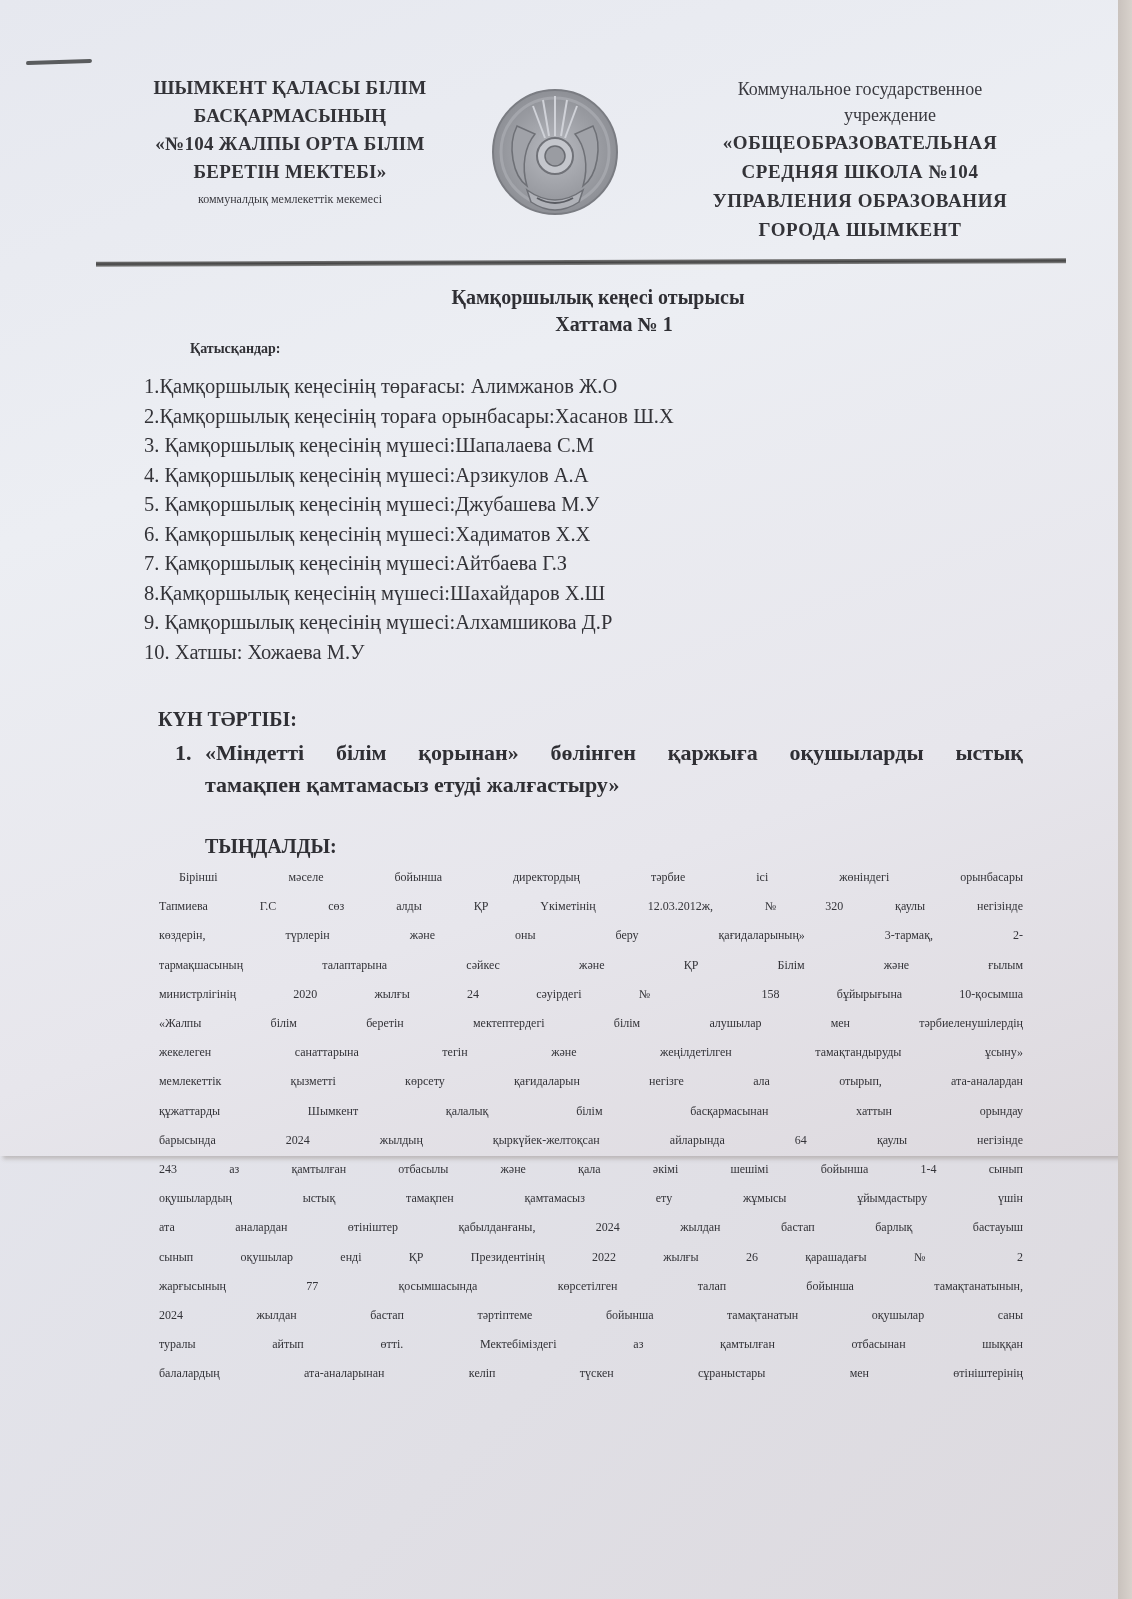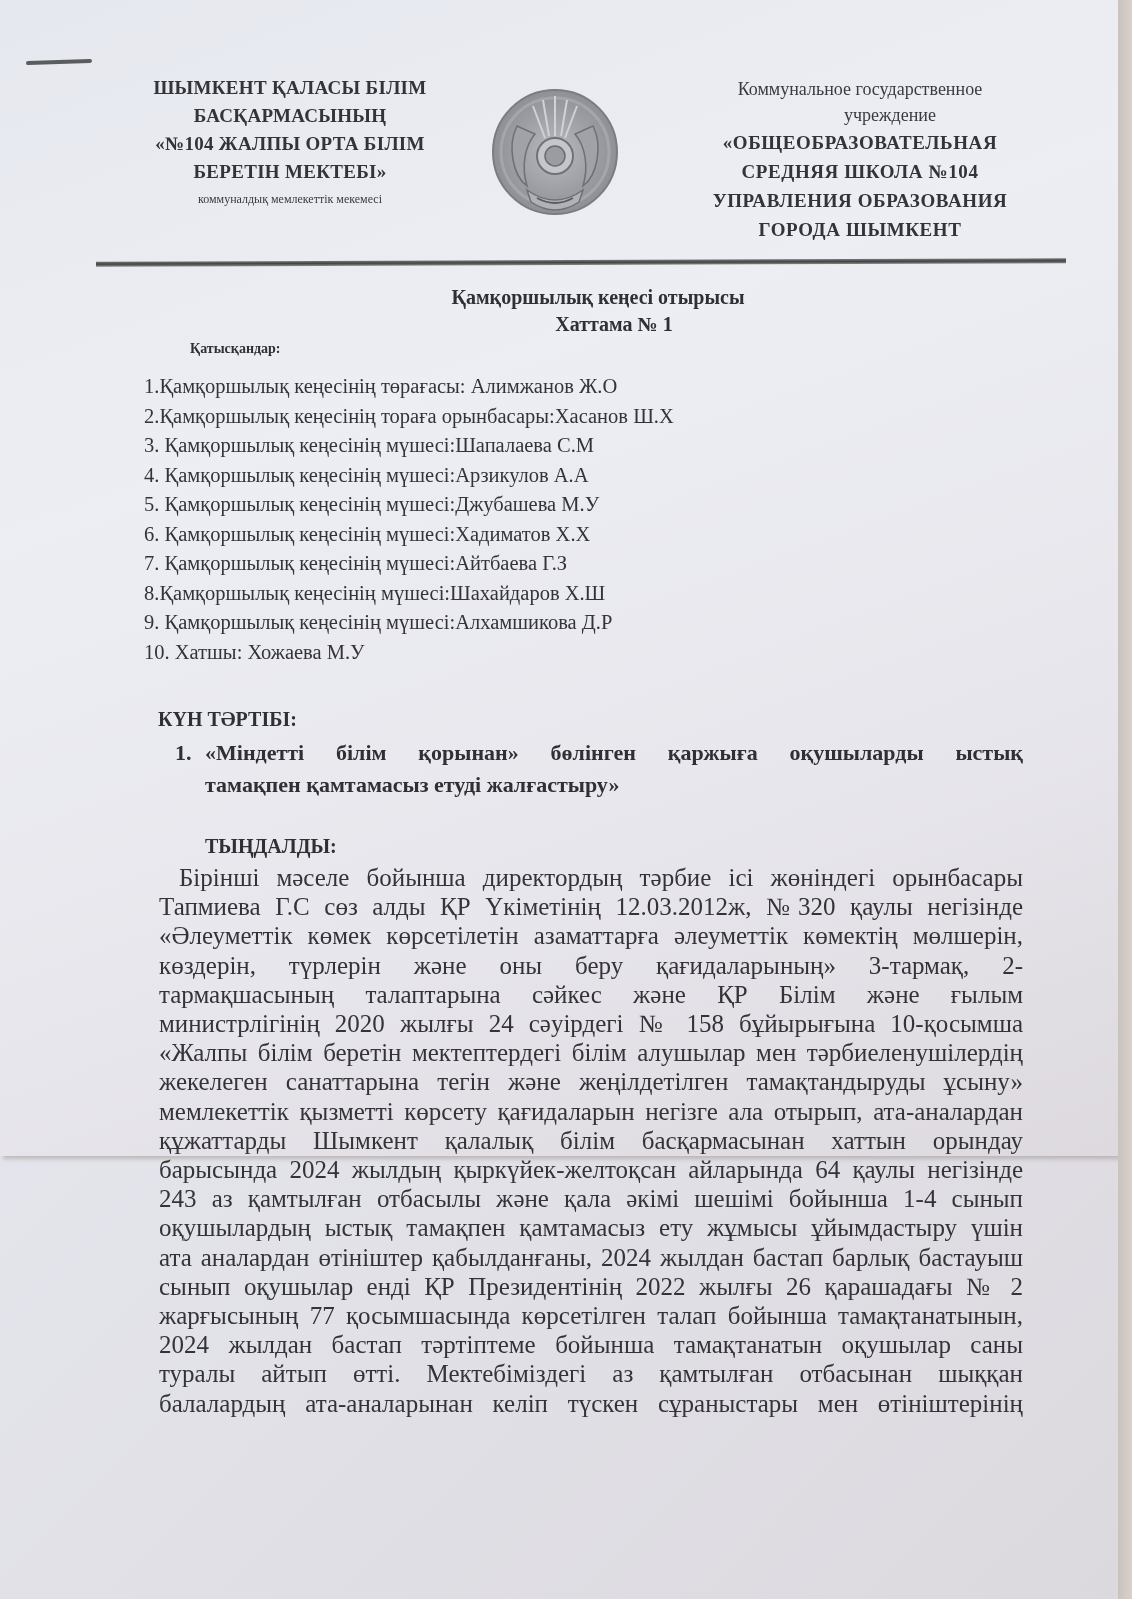--- a/index.html
+++ b/index.html
@@ -172,21 +172,21 @@
     margin-left: 47px;
   }
   .body-text {
     position: absolute;
     left: 159px;
     top: 863px;
     width: 864px;
   }
   .body-text .ln {
     display: block;
-    font-size: 25px;
+    font-size: 12px;
     line-height: 29.2px;
     color: #333338;
     text-align: justify;
     text-align-last: justify;
     white-space: nowrap;
     overflow: visible;
   }
   .body-text .ln.first {
     text-indent: 0;
     padding-left: 20px;
@@ -261,21 +261,20 @@
   <div class="agenda-head">КҮН ТӘРТІБІ:</div>
   <div class="agenda-item">
     <span class="l1"><span class="num">1.</span><span>«Міндетті білім қорынан» бөлінген қаржыға оқушыларды ыстық</span></span>
     <span class="l2">тамақпен қамтамасыз етуді жалғастыру»</span>
   </div>
 
   <div class="heard-head">ТЫҢДАЛДЫ:</div>
   <div class="body-text">
     <span class="ln first">Бірінші мәселе бойынша директордың тәрбие ісі жөніндегі орынбасары</span>
     <span class="ln">Тапмиева Г.С  сөз алды ҚР Үкіметінің 12.03.2012ж, №320 қаулы негізінде</span>
-    <span class="ln">«Әлеуметтік көмек көрсетілетін азаматтарға әлеуметтік көмектің мөлшерін,</span>
     <span class="ln">көздерін, түрлерін және оны беру қағидаларының» 3-тармақ, 2-</span>
     <span class="ln">тармақшасының талаптарына сәйкес және ҚР Білім және ғылым</span>
     <span class="ln">министрлігінің 2020 жылғы 24 сәуірдегі № 158 бұйырығына     10-қосымша</span>
     <span class="ln">«Жалпы білім беретін мектептердегі білім алушылар мен тәрбиеленушілердің</span>
     <span class="ln">жекелеген санаттарына тегін және жеңілдетілген тамақтандыруды ұсыну»</span>
     <span class="ln">мемлекеттік қызметті көрсету қағидаларын негізге ала отырып, ата-аналардан</span>
     <span class="ln">құжаттарды Шымкент қалалық білім басқармасынан  хаттын орындау</span>
     <span class="ln">барысында 2024 жылдың қыркүйек-желтоқсан айларында 64 қаулы негізінде</span>
     <span class="ln">243 аз қамтылған отбасылы  және  қала әкімі шешімі бойынша 1-4 сынып</span>
     <span class="ln">оқушылардың ыстық тамақпен қамтамасыз ету жұмысы ұйымдастыру үшін</span>

